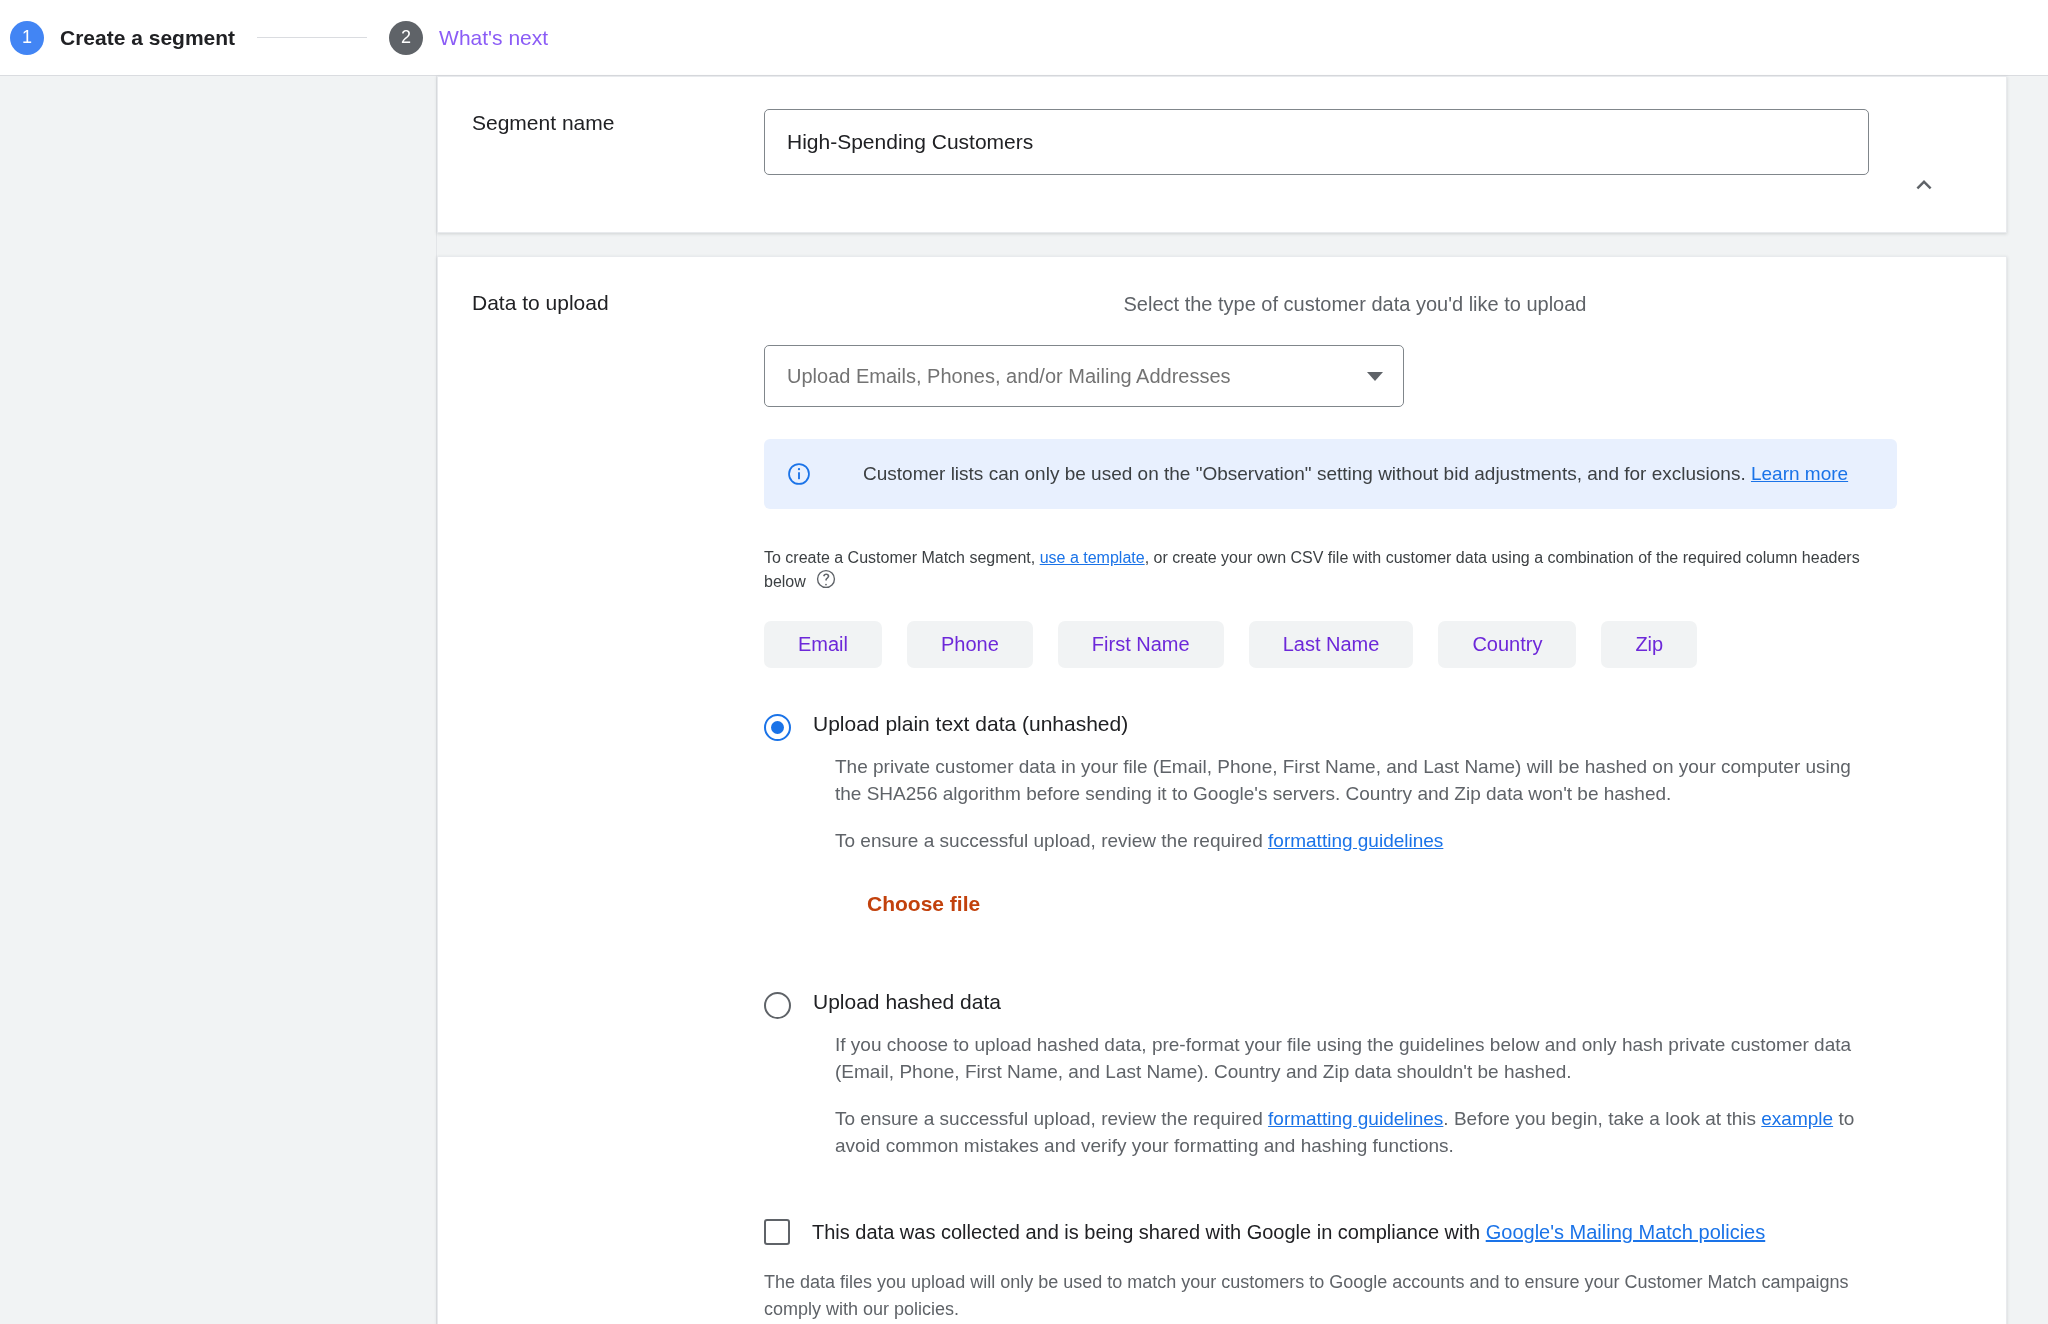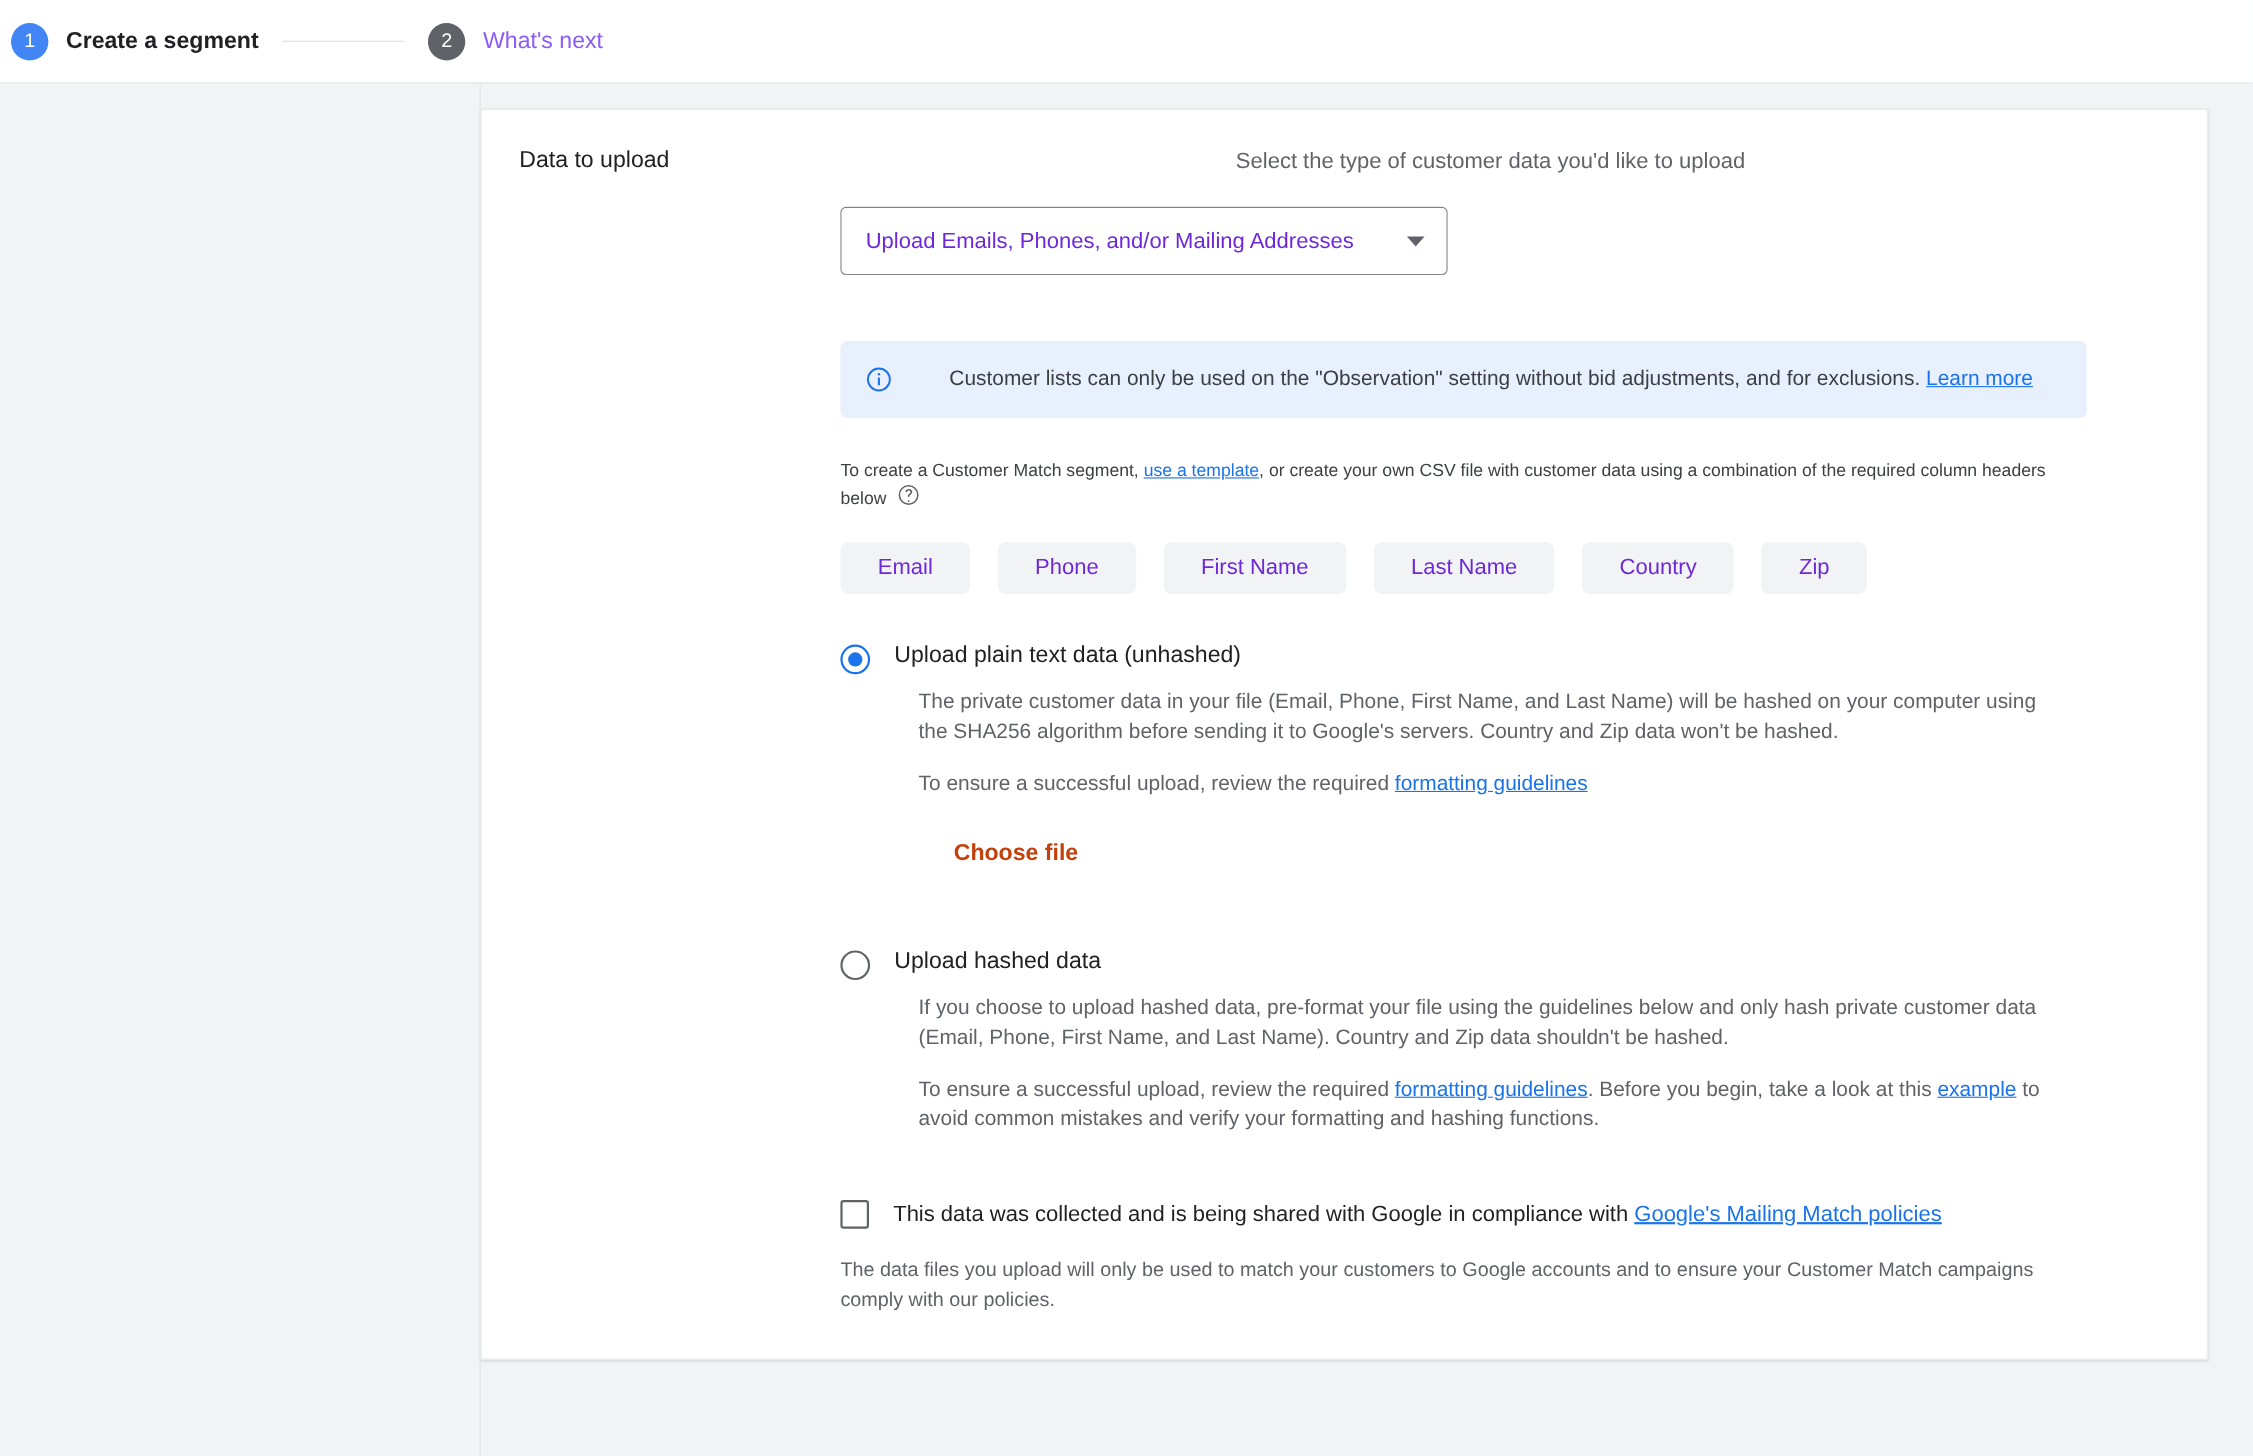--- a/index.html
+++ b/index.html
@@ -104,28 +104,28 @@
     cursor: pointer;
   }
 
   
   .helper-text {
     font-size: 20px; color: #5f6368; line-height: 30px;
     margin: 0 0 26px 0;
     text-align: center;
   }
   .select-box {
-    width: 552px; height: 62px;
+    width: 640px; height: 62px;
     border: 1px solid #80868b; border-radius: 5px;
     background: #ffffff;
     display: flex; align-items: center; justify-content: space-between;
     padding: 0 20px 0 22px;
-    font-size: 20px; color: #6d28d9;
+    font-size: 20px; color: #737373;
     cursor: pointer;
-    margin-bottom: 60px;
+    margin-bottom: 32px;
   }
   .caret-down {
     width: 0; height: 0;
     border-left: 8px solid transparent;
     border-right: 8px solid transparent;
     border-top: 9px solid #5f6368;
     margin-left: 14px;
   }
 
   .info-banner {
@@ -239,20 +239,31 @@
       </div>
       <div class="step-label inactive">What's next</div>
     </div>
   </div>
 
   <div class="content-area">
     <div class="left-rail"></div>
 
     <div class="cards-col">
 
+      <div class="card card-segment-name">
+        <div class="card-label">Segment name</div>
+        <div class="card-body">
+          <input class="text-field" type="text" value="High-Spending Customers" placeholder="Segment name" style="">
+        </div>
+        <div class="collapse-btn">
+          <svg width="30" height="30" viewBox="0 0 24 24" aria-hidden="true">
+            <path d="M7.4 15.4 12 10.8l4.6 4.6 1.4-1.4-6-6-6 6z" fill="#5f6368"></path>
+          </svg>
+        </div>
+      </div>
 
       <div class="card card-data-upload">
         <div class="card-label">Data to upload</div>
 
         <div class="card-body">
 
           <p class="helper-text">Select the type of customer data you'd like to upload</p>
 
           <div class="select-box">
             <span>Upload Emails, Phones, and/or Mailing Addresses</span>

